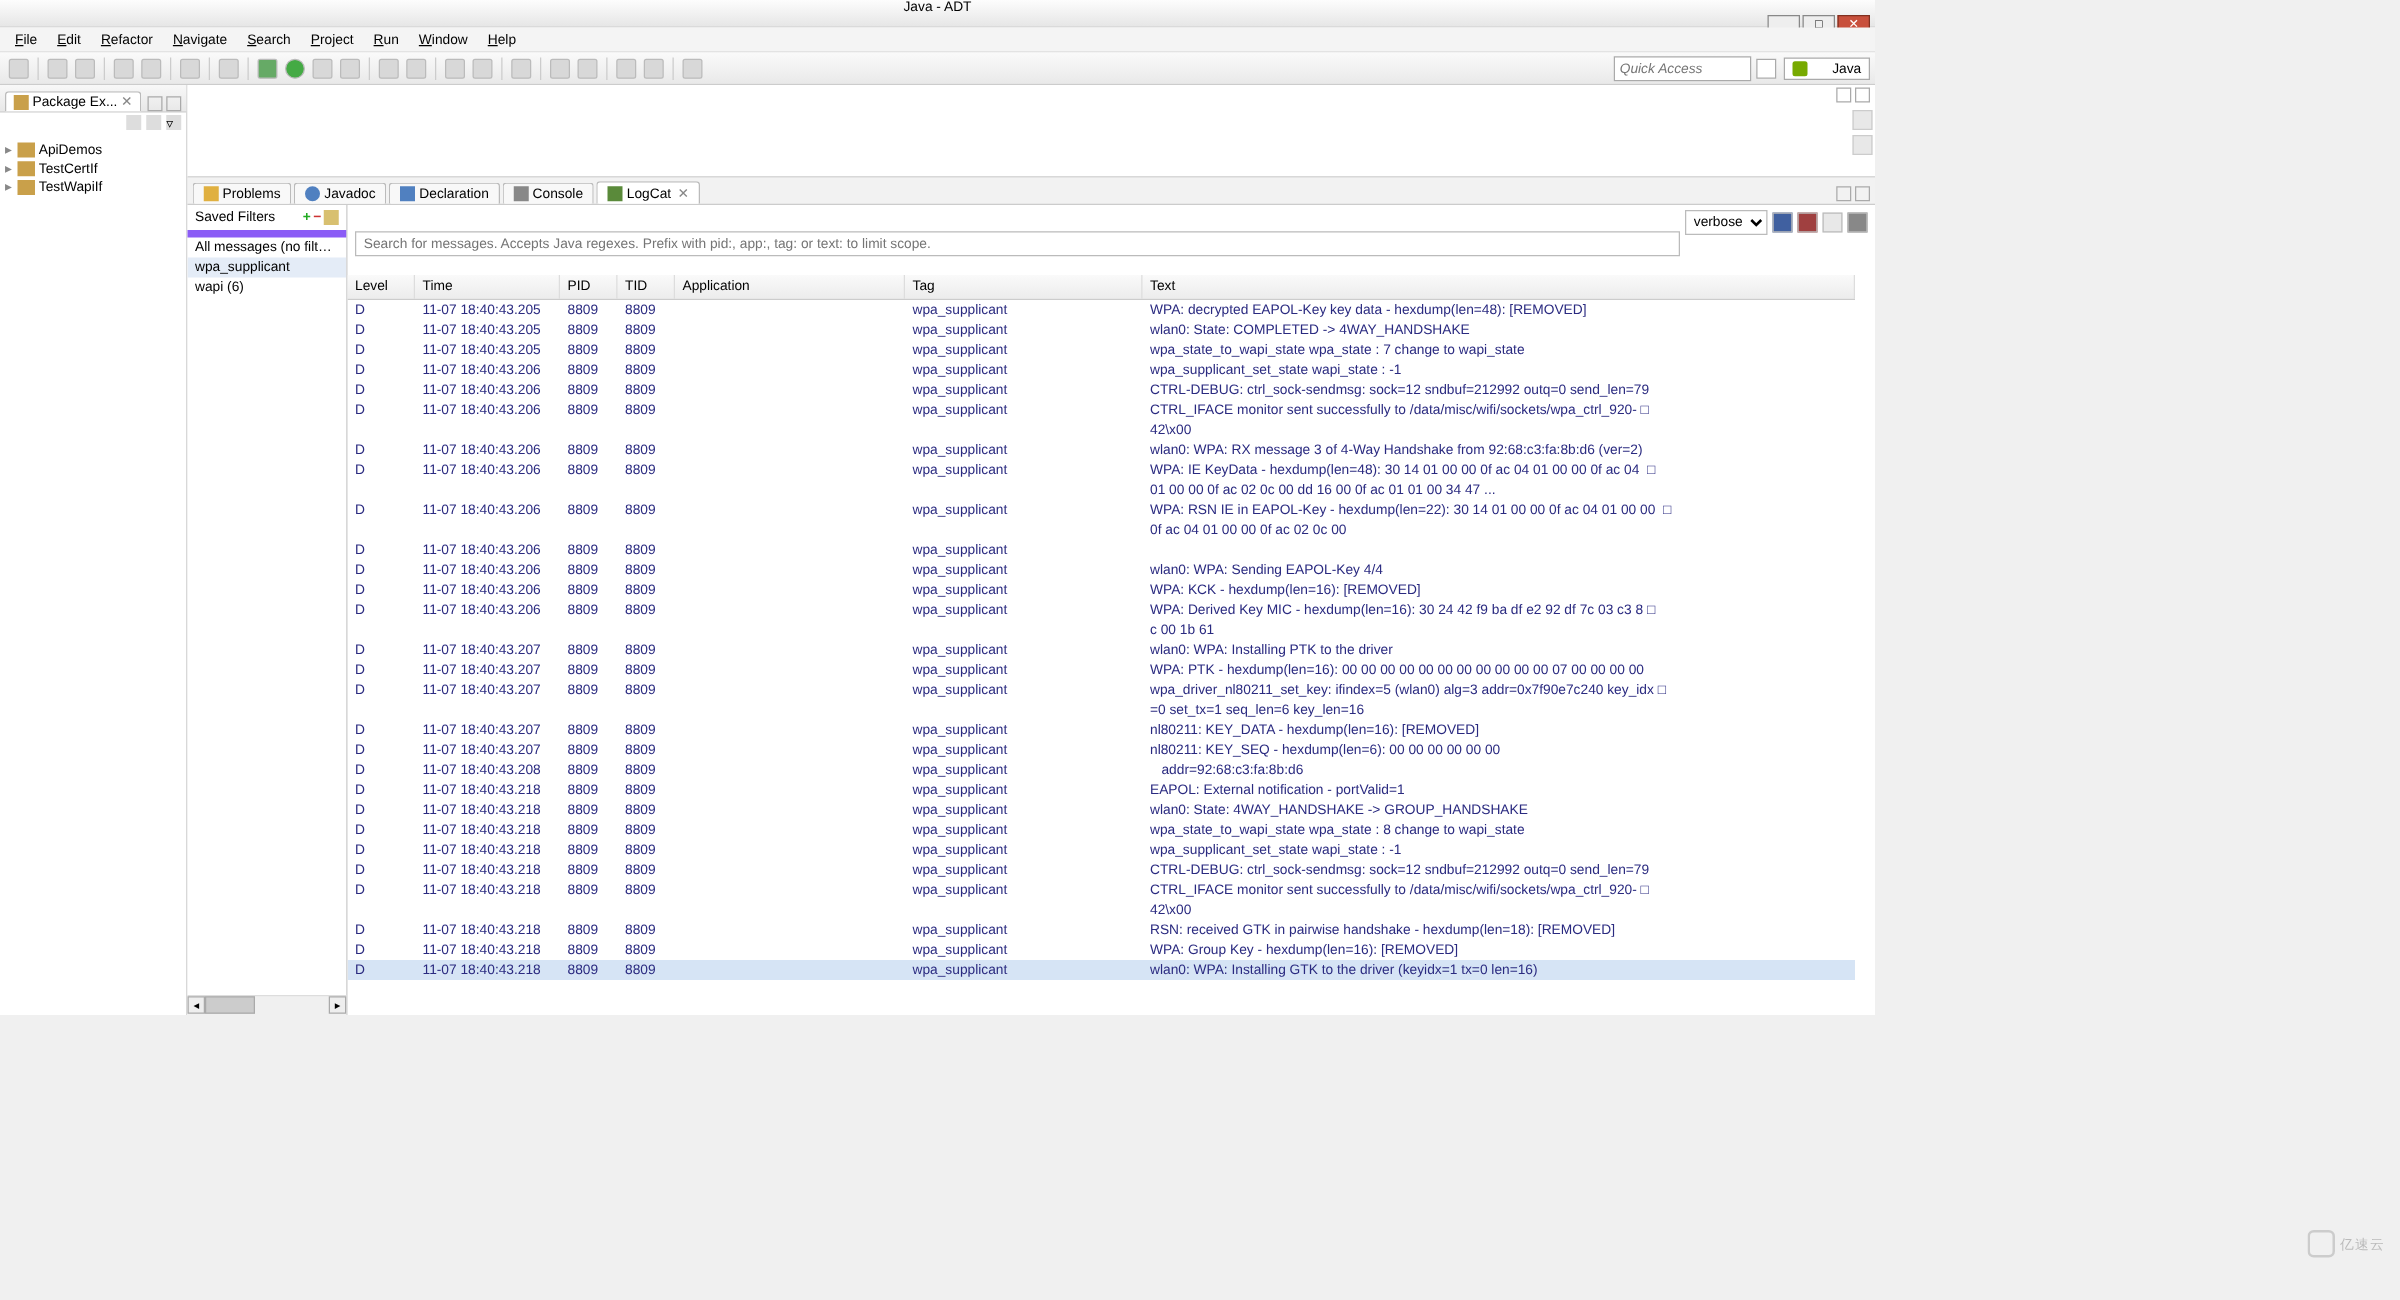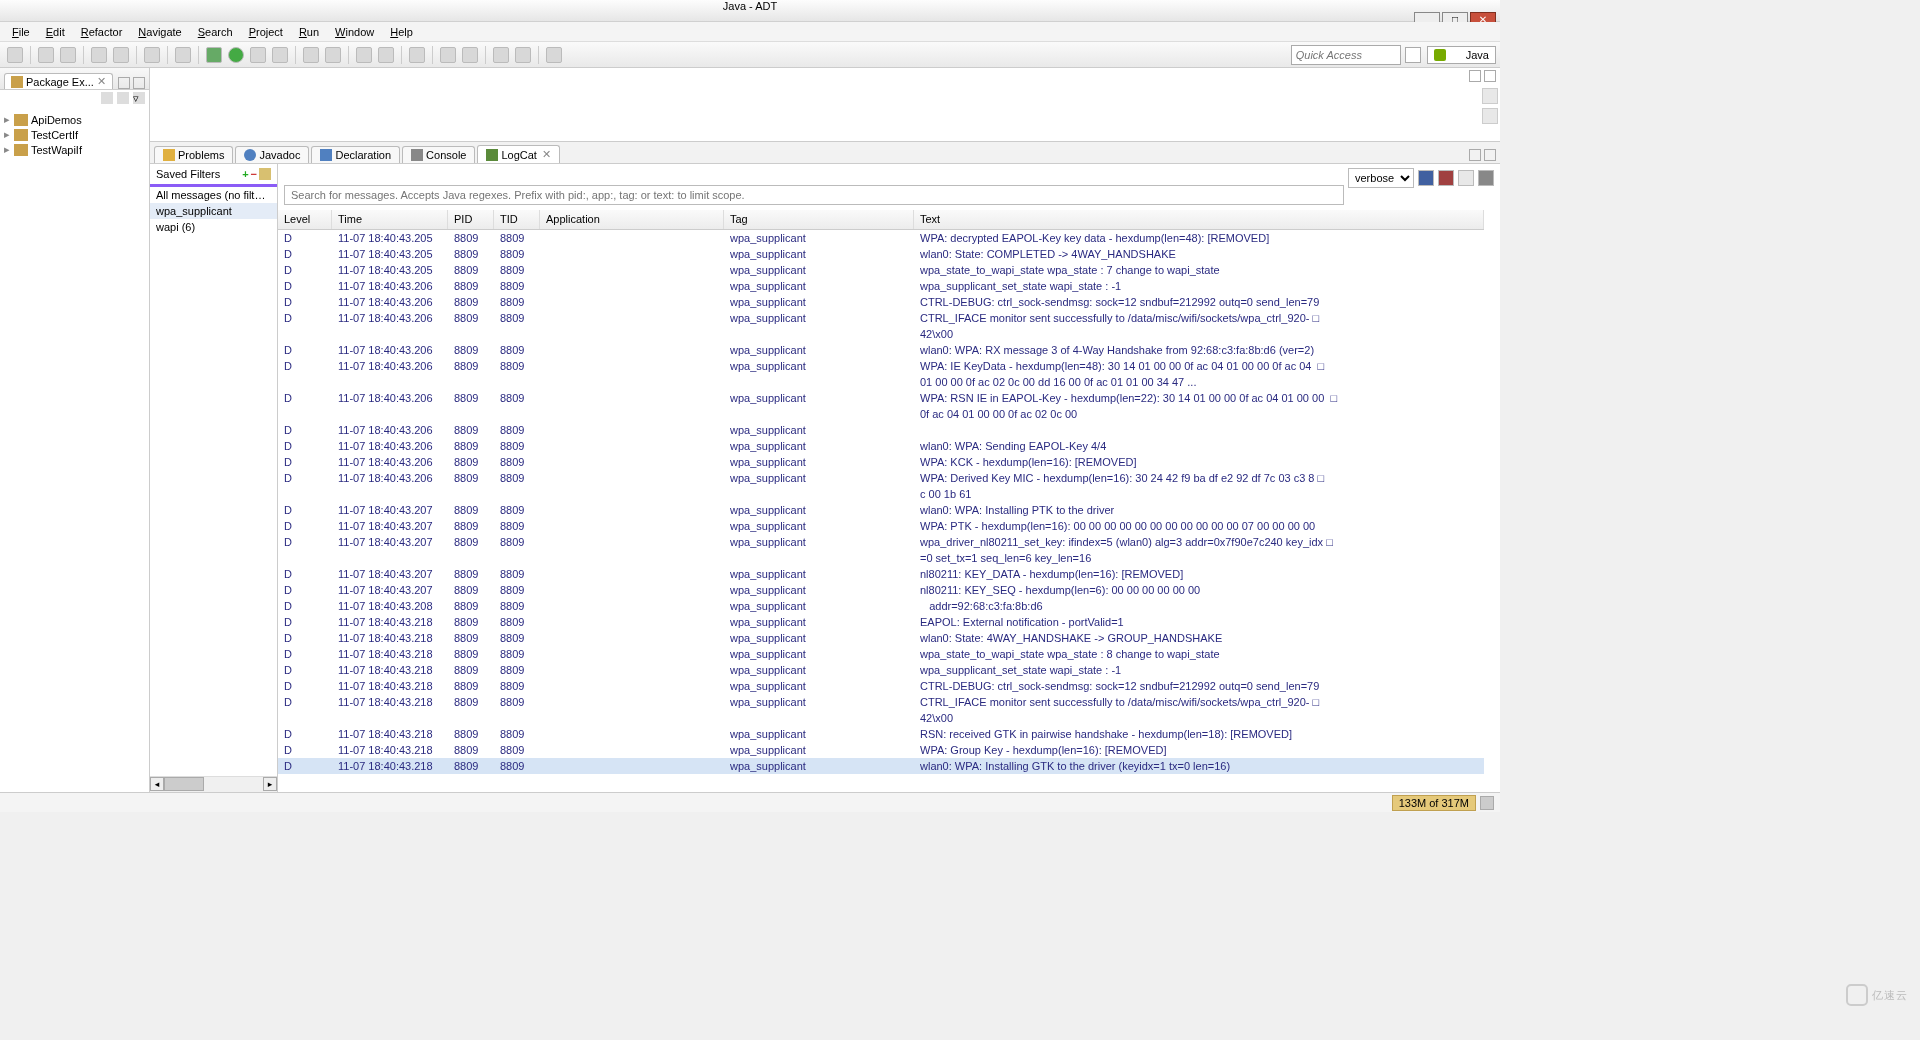--- a/index.html
+++ b/index.html
@@ -58,21 +58,21 @@
 .vtab.decl .ticon{background:#5080c0;}
 .vtab.console .ticon{background:#888;}
 .vtab.logcat .ticon{background:#5a8a3a;}
 .vtab.active { background:#fff; font-weight:normal;}
 .vtab .xclose{ color:#888; margin-left:2px; }
 .view-tabs .tools{ margin-left:auto; display:flex; gap:3px; padding-bottom:2px;}
 .view-tabs .tools span{ width:12px;height:12px;border:1px solid #aaa;}
 
 .logcat-body { flex:1; display:flex; min-height:0;}
 .saved-filters { width: 128px; border-right:1px solid #ccc; background:#fff; display:flex; flex-direction:column;}
-.sf-hdr { padding:4px 6px; display:flex; align-items:center; border-bottom:3px solid #8b5cf6;}
+.sf-hdr { padding:4px 6px; display:flex; align-items:center; border-bottom:6px solid #8b5cf6;}
 .sf-hdr .btns{ margin-left:auto; display:flex; gap:2px;}
 .sf-hdr .plus{ color:#2a2; font-weight:bold;}
 .sf-hdr .minus{ color:#c33; font-weight:bold;}
 .sf-hdr .edit{ width:12px;height:12px;display:inline-block;background:#d8c070;}
 .sf-list { flex:1; overflow:hidden;}
 .sf-item { padding:2px 6px; white-space:nowrap; overflow:hidden; text-overflow:ellipsis;}
 .sf-item.sel { background:#e4ecf7;}
 .sf-scroll{ height:16px; background:#f0f0f0; border-top:1px solid #ddd; position:relative;}
 .sf-scroll .thumb{ position:absolute; left:14px; width:40px; height:14px; background:#ccc; border:1px solid #aaa;}
 .sf-scroll .arrL,.sf-scroll .arrR{position:absolute;width:14px;height:14px;background:#eee;border:1px solid #aaa;text-align:center;line-height:12px;font-size:9px;}
@@ -335,22 +335,18 @@
                   </div>
        </div>
        <div class="vscroll"></div>
       </div>
      </div>
     </div>
    </div>
   </div>
  </div>
 
- <div class="statusbar">
-  <div class="mem">133M of 317M</div>
-  <div class="gc"></div>
- </div>
 </div>
 
 <div class="watermark">
  <span class="logo"></span>
     <span>亿速云</span>
 </div>
 
 </body></html>

